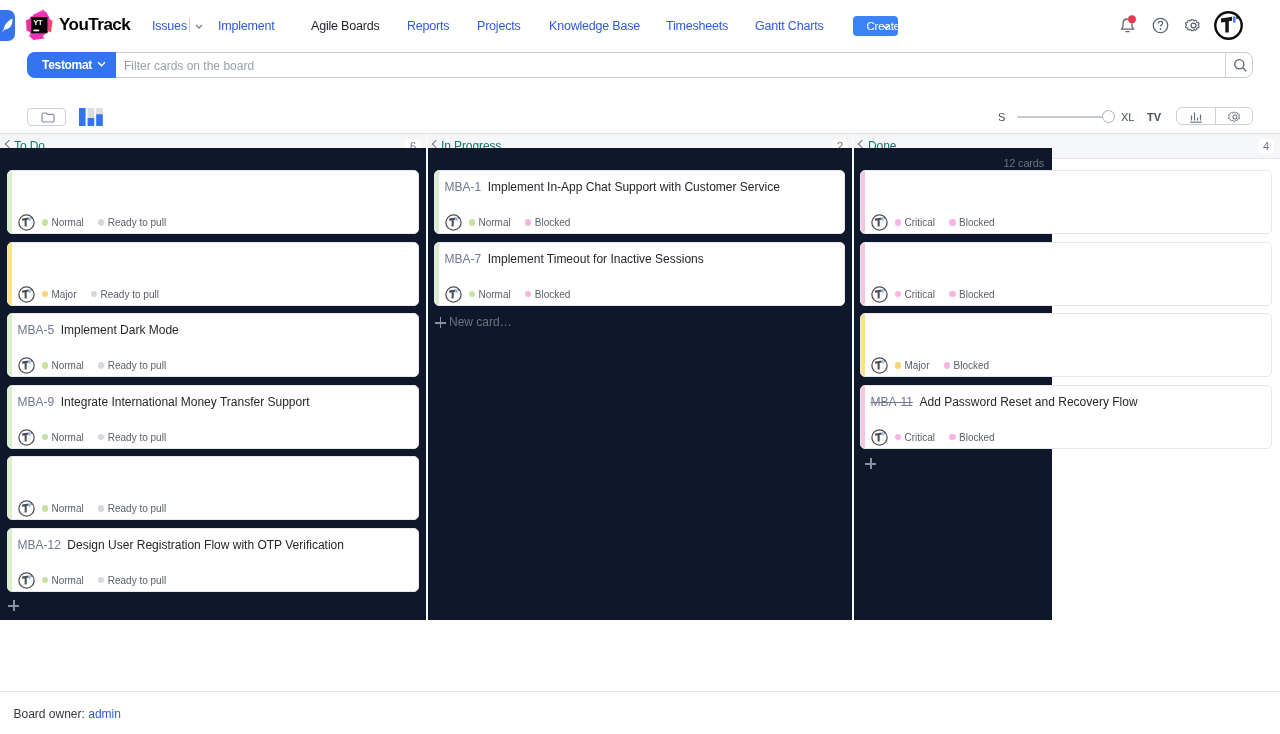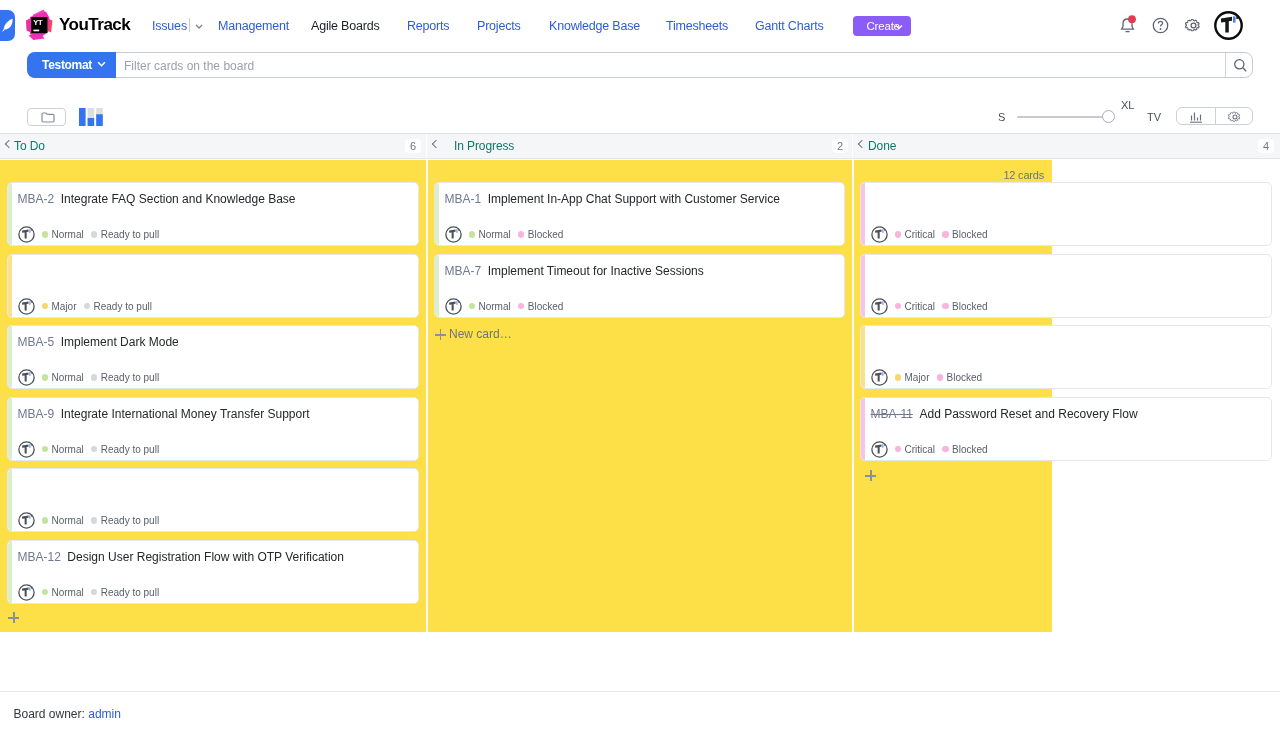--- a/index.html
+++ b/index.html
@@ -5,21 +5,21 @@
 html,body{width:1280px;height:734px;overflow:hidden;background:#fff;
   font-family:"Liberation Sans",sans-serif;-webkit-font-smoothing:antialiased}
 .abs{position:absolute}
 
 #tab{position:absolute;left:0;top:10px;width:15px;height:31px;background:#3574f0;border-radius:0 7px 7px 0}
 #tab svg{position:absolute;left:1.5px;top:8px}
 #nav{position:absolute;left:0;top:0;width:1280px;height:46px;background:#fff}
 .navlink{position:absolute;top:19px;font-size:12.5px;letter-spacing:-.2px;font-weight:500;color:#2e5bd8;white-space:nowrap}
 .navlink.cur{color:#1d2026}
 #wordmark{position:absolute;left:59px;top:15px;font-size:17px;font-weight:700;color:#000;letter-spacing:-.5px}
-#createbtn{position:absolute;left:853px;top:16px;width:58px;height:20px;background:#8b5cf6;border-radius:4px;color:#fff;font-size:11.5px;font-weight:500;text-align:left;padding-left:13.5px;line-height:20px;letter-spacing:-.2px}
+#createbtn{position:absolute;left:853px;top:16px;width:45px;height:20px;background:#3b82f6;border-radius:4px;color:#fff;font-size:11.5px;font-weight:500;text-align:right;padding-left:13.5px;line-height:20px;letter-spacing:-.2px}
 #createbtn svg{position:absolute;right:8px;top:8px}
 .navicon{position:absolute;top:17px}
 
 #filter{position:absolute;left:27px;top:52px;width:1226px;height:26px;border:1px solid #c7cbd3;border-radius:8px;background:#fff}
 #pbtn{position:absolute;left:-1px;top:-1px;width:89px;height:26px;background:#3574f0;border-radius:8px 0 0 8px;color:#fff;font-size:12px;font-weight:700;line-height:26px;padding-left:15px;letter-spacing:-.3px}
 #pbtn svg{position:absolute;right:10px;top:9px}
 #ph{position:absolute;left:96px;top:6px;font-size:12px;color:#9aa0ad}
 #mag{position:absolute;right:0;top:0;width:27px;height:24px;border-left:1px solid #d0d3da}
 #mag svg{position:absolute;left:7px;top:5px}
 
@@ -32,33 +32,33 @@
 #knob{position:absolute;left:1102px;top:110px;width:13px;height:13px;background:#fff;border:1.5px solid #a8aeb9;border-radius:50%}
 #grp{position:absolute;left:1176px;top:107px;width:77px;height:18px;border:1px solid #ccd0d7;border-radius:6px;background:#fff}
 #grpdiv{position:absolute;left:38px;top:0;width:1px;height:16px;background:#ccd0d7}
 
 #chead{position:absolute;left:0;top:133px;width:1280px;height:26px;background:#f5f6f8;border-top:1px solid #e0e2e7;border-bottom:1px solid #e3e5e9}
 .chev{position:absolute;top:7px;width:6px;height:6px;border-left:1.5px solid #6d7480;border-bottom:1.5px solid #6d7480;transform:rotate(45deg)}
 .chname{position:absolute;top:5px;font-size:12px;font-weight:500;color:#0f766e;letter-spacing:-.1px}
 .cbadge{position:absolute;top:5px;height:14px;background:#fff;border-radius:4px;font-size:11px;color:#6f7683;line-height:14px;padding:0 5px}
 .chdiv{position:absolute;top:0;width:1px;height:24px;background:#fff}
 
-#board{position:absolute;left:0;top:160px;width:1052px;height:472px;background:#fde047}
+#board{position:absolute;left:0;top:148px;width:1052px;height:472px;background:#0f172a}
 .coldiv{position:absolute;top:0;width:2px;height:472px;background:#f7f8fa}
 #cardcount{position:absolute;top:9px;right:8px;font-size:11px;color:#6b7380;letter-spacing:-.2px}
 .col{position:absolute;top:0;height:472px}
 .card{position:relative;margin:0 8px 7.5px 7px;height:64px;background:#fff;border:1px solid #e5e7ea;border-radius:5px}
 .stripe{position:absolute;left:0;top:0;bottom:0;width:3.5px;border-radius:5px 0 0 5px}
 .s-green{background:#dcefcc}.s-yellow{background:#fbe289}.s-pink{background:#f9c3e3}
 .trow{position:absolute;left:9.5px;top:9px;font-size:12px;white-space:nowrap}
 .cid{color:#6e7891}
 .struck .cid{text-decoration:line-through}
 .ctitle{color:#24272b;margin-left:6.5px}
 .brow{position:absolute;left:10px;top:43px;height:17px;display:flex;align-items:center}
-.tag{display:flex;align-items:center;margin-left:7px;font-size:10px;color:#585e69}
+.tag{display:flex;align-items:center;margin-left:14px;font-size:10px;color:#585e69}
 .dot{width:6.5px;height:6.5px;border-radius:50%;margin-right:3.5px}
 .d-green{background:#c4e49e}.d-gray{background:#d7d8dc}.d-yellow{background:#f6d76f}.d-pink{background:#f9b3e0}
 .tag:first-of-type{margin-left:6.5px}
 .plus{position:absolute;width:11px;height:11px}
 .plus:before,.plus:after{content:"";position:absolute;background:#8a919e}
 .plus:before{left:5px;top:0;width:1.5px;height:11px}
 .plus:after{left:0;top:5px;width:11px;height:1.5px}
 #newcard{position:absolute;left:449px;top:167px;font-size:12px;color:#6e7482}
 
 #fline{position:absolute;left:0;top:691px;width:1280px;height:1px;background:#e7e8eb}
@@ -86,21 +86,21 @@
  <text x="9.3" y="20.2" font-size="7.6" font-weight="700" fill="#fff" font-family="Liberation Sans" letter-spacing="-0.3">YT</text>
  <rect x="9.4" y="24.6" width="5.8" height="1.7" fill="#fff"></rect>
 </svg>
 <div id="wordmark">YouTrack</div>
 
 <div class="navlink" style="left:152px">Issues</div>
 <div class="abs" style="left:189px;top:18px;width:1px;height:14px;background:#c9ccd3"></div>
 <svg class="abs" style="left:194.5px;top:24px" width="8" height="5" viewBox="0 0 8 5">
     <path d="M1 1l3 3 3-3" stroke="#7a8190" stroke-width="1.3" fill="none"></path>
   </svg>
-<div class="navlink" style="left:218px">Management</div>
+<div class="navlink" style="left:218px">Implement</div>
 <div class="navlink cur" style="left:311px">Agile Boards</div>
 <div class="navlink" style="left:407px">Reports</div>
 <div class="navlink" style="left:477px">Projects</div>
 <div class="navlink" style="left:549px">Knowledge Base</div>
 <div class="navlink" style="left:666px">Timesheets</div>
 <div class="navlink" style="left:755px">Gantt Charts</div>
 <div id="createbtn">Create<svg width="8" height="6" viewBox="0 0 8 5">
       <path d="M1 1l3 3 3-3" stroke="#fff" stroke-width="1.3" fill="none"></path>
     </svg></div>
 
@@ -149,57 +149,56 @@
 <svg id="histo" width="24" height="18" viewBox="0 0 24 18">
   <rect x="0" y="0" width="6.6" height="18" fill="#3574f0"></rect>
   <rect x="8.6" y="0" width="6.6" height="18" fill="#dadde2"></rect>
   <rect x="8.6" y="10" width="6.6" height="8" fill="#3574f0"></rect>
   <rect x="17.2" y="0" width="6.6" height="18" fill="#dadde2"></rect>
   <rect x="17.2" y="6.3" width="6.6" height="11.7" fill="#3574f0"></rect>
 </svg>
 <div id="slab" style="left:998px">S</div>
 <div id="track"></div>
 <div id="knob"></div>
-<div id="slab2" class="abs" style="left:1121px;top:99px;font-size:11px;color:#484e5a;font-weight:500">XL</div>
-<div class="abs" style="left:1147px;top:111px;font-size:11px;color:#484e5a;font-weight:400">TV</div>
+<div id="slab2" class="abs" style="left:1121px;top:111px;font-size:11px;color:#484e5a;font-weight:500">XL</div>
+<div class="abs" style="left:1147px;top:111px;font-size:11px;color:#484e5a;font-weight:700">TV</div>
 <div id="grp">
   <div id="grpdiv"></div>
   <svg class="abs" style="left:12px;top:3px" width="14" height="12" viewBox="0 0 14 12">
     <path d="M2.5 9.5V4.5 M5.5 9.5V1.5 M8.5 9.5V6.5 M11.5 9.5V3.5" stroke="#6a7180" stroke-width="1.2" fill="none"></path>
     <path d="M1 11.2h12" stroke="#6a7180" stroke-width="1.1"></path>
   </svg>
   <svg class="abs" style="left:51px;top:2px" width="14" height="14" viewBox="0 0 24 24">
     <path d="M12 3.5l2 .6 1.2-1.4 2.5 1.4-.4 1.9 1.6 1.2 1.9-.5.9 2.7-1.7 1 .1 2 1.7 1-.9 2.7-1.9-.5-1.6 1.2.4 1.9-2.5 1.4-1.2-1.4-2 .6-.7 1.8h-2.9l-.7-1.8-2-.6-1.2 1.4-2.5-1.4.4-1.9-1.6-1.2-1.9.5-.9-2.7 1.7-1-.1-2-1.7-1 .9-2.7 1.9.5 1.6-1.2-.4-1.9 2.5-1.4 1.2 1.4 2-.6.7-1.8h2.9z" fill="none" stroke="#6a7180" stroke-width="1.8" stroke-linejoin="round" transform="translate(12 12) scale(.82) translate(-12 -12)"></path>
     <circle cx="12" cy="12" r="3.4" fill="none" stroke="#6a7180" stroke-width="1.8"></circle>
   </svg>
 </div>
 
 <div id="chead">
   <div class="chev" style="left:6px"></div>
     <div class="chname" style="left:14px">To Do</div>
     <div class="cbadge" style="left:405px">6</div>
   <div class="chdiv" style="left:426px"></div>
   <div class="chev" style="left:433px"></div>
-    <div class="chname" style="left:454px">In Progress</div>
+    <div class="chname" style="left:441px">In Progress</div>
     <div class="cbadge" style="left:832px">2</div>
   <div class="chdiv" style="left:852px"></div>
   <div class="chev" style="left:859px"></div>
     <div class="chname" style="left:868px">Done</div>
     <div class="cbadge" style="left:1258px">4</div>
 </div>
 
 <div id="board">
   <div class="coldiv" style="left:426px"></div>
   <div class="coldiv" style="left:852px"></div>
   <div id="cardcount">12 cards</div>
 
   <div class="col" style="left:0;width:427px;padding-top:22px">
     <div class="card">
         <div class="stripe s-green"></div>
-        <div class="trow"><span class="cid">MBA-2</span><span class="ctitle">Integrate FAQ Section and Knowledge Base</span></div>
       <div class="brow">
           <svg width="17" height="17" viewBox="0 0 29 29">
             <circle cx="14.5" cy="14.5" r="13" fill="#fff" stroke="#4d5156" stroke-width="2.2"></circle>
             <polygon points="7,7.6 18,5.8 18,9.8 14.8,10.3 14.8,21.5 11.3,21.5 11.3,10.9 7,11.6" fill="#4d5156"></polygon>
             <rect x="19" y="5.4" width="2.5" height="6.2" fill="#85a9f5"></rect>
             <rect x="22.3" y="5.2" width="1.8" height="2.7" fill="#4d5156"></rect>
           </svg>
       <span class="tag"><span class="dot d-green"></span>Normal</span>
           <span class="tag"><span class="dot d-gray"></span>Ready to pull</span>
         </div>

